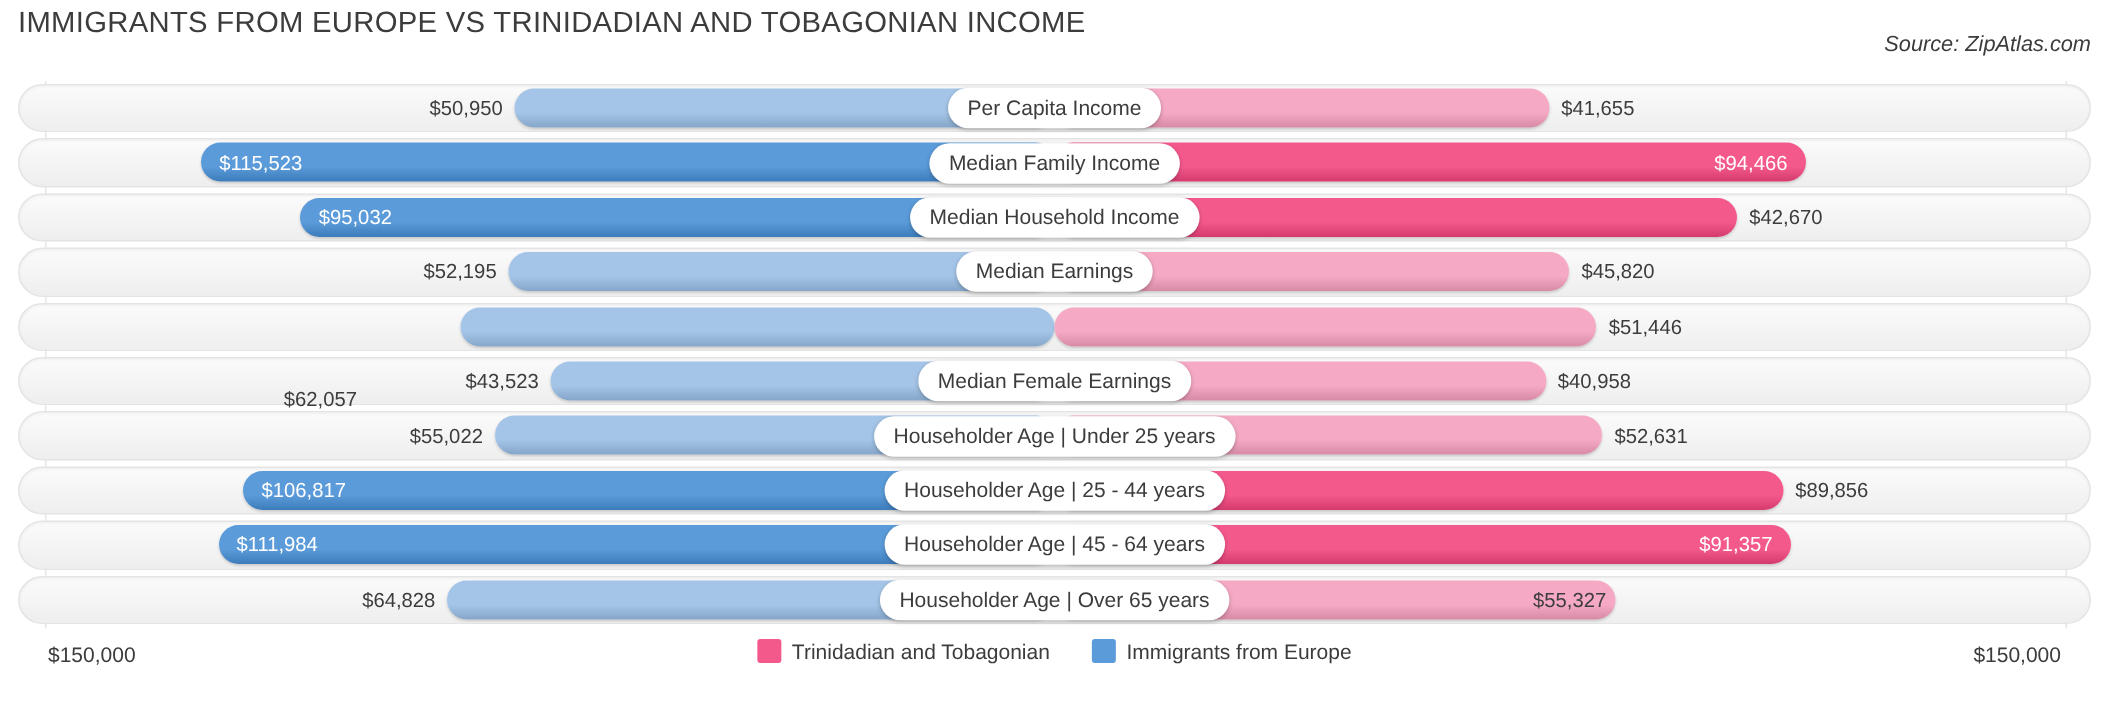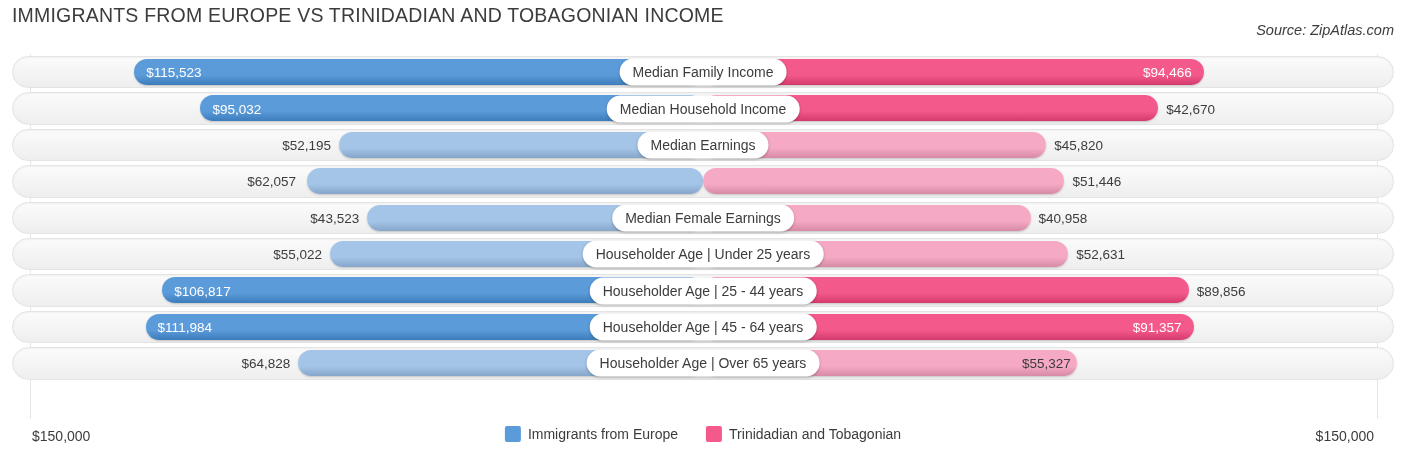--- a/index.html
+++ b/index.html
@@ -88,20 +88,28 @@
   <div class="header">
     <div class="title">IMMIGRANTS FROM EUROPE VS TRINIDADIAN AND TOBAGONIAN INCOME</div>
     <div class="source">Source: ZipAtlas.com</div>
   </div>
 
   <div class="chart" id="chart">
     <div class="gridlines" id="gridlines">
         <div class="gridline" style="left: 18px;"></div>
         <div class="gridline" style="left: 1365px;"></div>
       </div>
+  <div class="row">
+        <div class="track"></div>
+        <div class="bar left" style="left: 331.126px; width: 359.874px; background: linear-gradient(rgb(164, 197, 232) 0%, rgb(164, 197, 232) 62%, rgb(133, 166, 201) 100%);"></div>
+        <div class="val" style="right: 1058.87px; z-index: 6;">$50,950</div>
+        <div class="bar right" style="left: 691px; width: 329.796px; background: linear-gradient(rgb(245, 169, 196) 0%, rgb(245, 169, 196) 62%, rgb(214, 138, 165) 100%);"></div>
+        <div class="val" style="left: 1028.8px; z-index: 6;">$41,655</div>
+        <div class="catlabel">Per Capita Income</div>
+      </div>
       <div class="row">
         <div class="track"></div>
         <div class="bar left" style="left: 122.168px; width: 568.832px; background: linear-gradient(rgb(91, 155, 217) 0%, rgb(91, 155, 217) 62%, rgb(60, 124, 186) 100%);"></div>
         <div class="val inside" style="left: 134.168px; z-index: 6;">$115,523</div>
         <div class="bar right" style="left: 691px; width: 500.692px; background: linear-gradient(rgb(244, 89, 140) 0%, rgb(244, 89, 140) 62%, rgb(213, 58, 109) 100%);"></div>
         <div class="val inside" style="left: 1179.69px; transform: translate(-100%, -50%); z-index: 6;">$94,466</div>
         <div class="catlabel">Median Family Income</div>
       </div>
       <div class="row">
         <div class="track"></div>
@@ -115,21 +123,21 @@
         <div class="track"></div>
         <div class="bar left" style="left: 327.097px; width: 363.903px; background: linear-gradient(rgb(164, 197, 232) 0%, rgb(164, 197, 232) 62%, rgb(133, 166, 201) 100%);"></div>
         <div class="val" style="right: 1062.9px; z-index: 6;">$52,195</div>
         <div class="bar right" style="left: 691px; width: 343.274px; background: linear-gradient(rgb(245, 169, 196) 0%, rgb(245, 169, 196) 62%, rgb(214, 138, 165) 100%);"></div>
         <div class="val" style="left: 1042.27px; z-index: 6;">$45,820</div>
         <div class="catlabel">Median Earnings</div>
       </div>
       <div class="row">
         <div class="track"></div>
         <div class="bar left" style="left: 295.184px; width: 395.816px; background: linear-gradient(rgb(164, 197, 232) 0%, rgb(164, 197, 232) 62%, rgb(133, 166, 201) 100%);"></div>
-        <div class="val" style="right: 1098px; z-index: 6;">$62,057</div>
+        <div class="val" style="right: 1156px; z-index: 6; margin-top: 48px;">$62,057</div>
         <div class="bar right" style="left: 691px; width: 361.479px; background: linear-gradient(rgb(245, 169, 196) 0%, rgb(245, 169, 196) 62%, rgb(214, 138, 165) 100%);"></div>
         <div class="val" style="left: 1060.48px; z-index: 6;">$51,446</div>
       </div>
       <div class="row">
         <div class="track"></div>
         <div class="bar left" style="left: 355.16px; width: 335.84px; background: linear-gradient(rgb(164, 197, 232) 0%, rgb(164, 197, 232) 62%, rgb(133, 166, 201) 100%);"></div>
         <div class="val" style="right: 1034.84px; z-index: 6;">$43,523</div>
         <div class="bar right" style="left: 691px; width: 327.54px; background: linear-gradient(rgb(245, 169, 196) 0%, rgb(245, 169, 196) 62%, rgb(214, 138, 165) 100%);"></div>
         <div class="val" style="left: 1026.54px; z-index: 6;">$40,958</div>
         <div class="catlabel">Median Female Earnings</div>
@@ -165,24 +173,24 @@
         <div class="bar right" style="left: 691px; width: 374.038px; background: linear-gradient(rgb(245, 169, 196) 0%, rgb(245, 169, 196) 62%, rgb(214, 138, 165) 100%);"></div>
         <div class="val" style="left: 1010px; z-index: 6;">$55,327</div>
         <div class="catlabel">Householder Age | Over 65 years</div>
       </div>
     </div>
 
   <div class="footer">
     <div class="axis-left">$150,000</div>
     <div class="legend" id="legend">
         <div class="legend-item">
+          <span class="swatch" style="background: rgb(244, 89, 140);"></span>
+          <span class="legend-label">Trinidadian and Tobagonian</span>
+        </div>
+        <div class="legend-item">
           <span class="swatch" style="background: rgb(91, 155, 217);"></span>
           <span class="legend-label">Immigrants from Europe</span>
-        </div>
-        <div class="legend-item">
-          <span class="swatch" style="background: rgb(244, 89, 140);"></span>
-          <span class="legend-label">Trinidadian and Tobagonian</span>
         </div>
       </div>
     <div class="axis-right">$150,000</div>
   </div>
 
 </div>
 
 </body></html>

